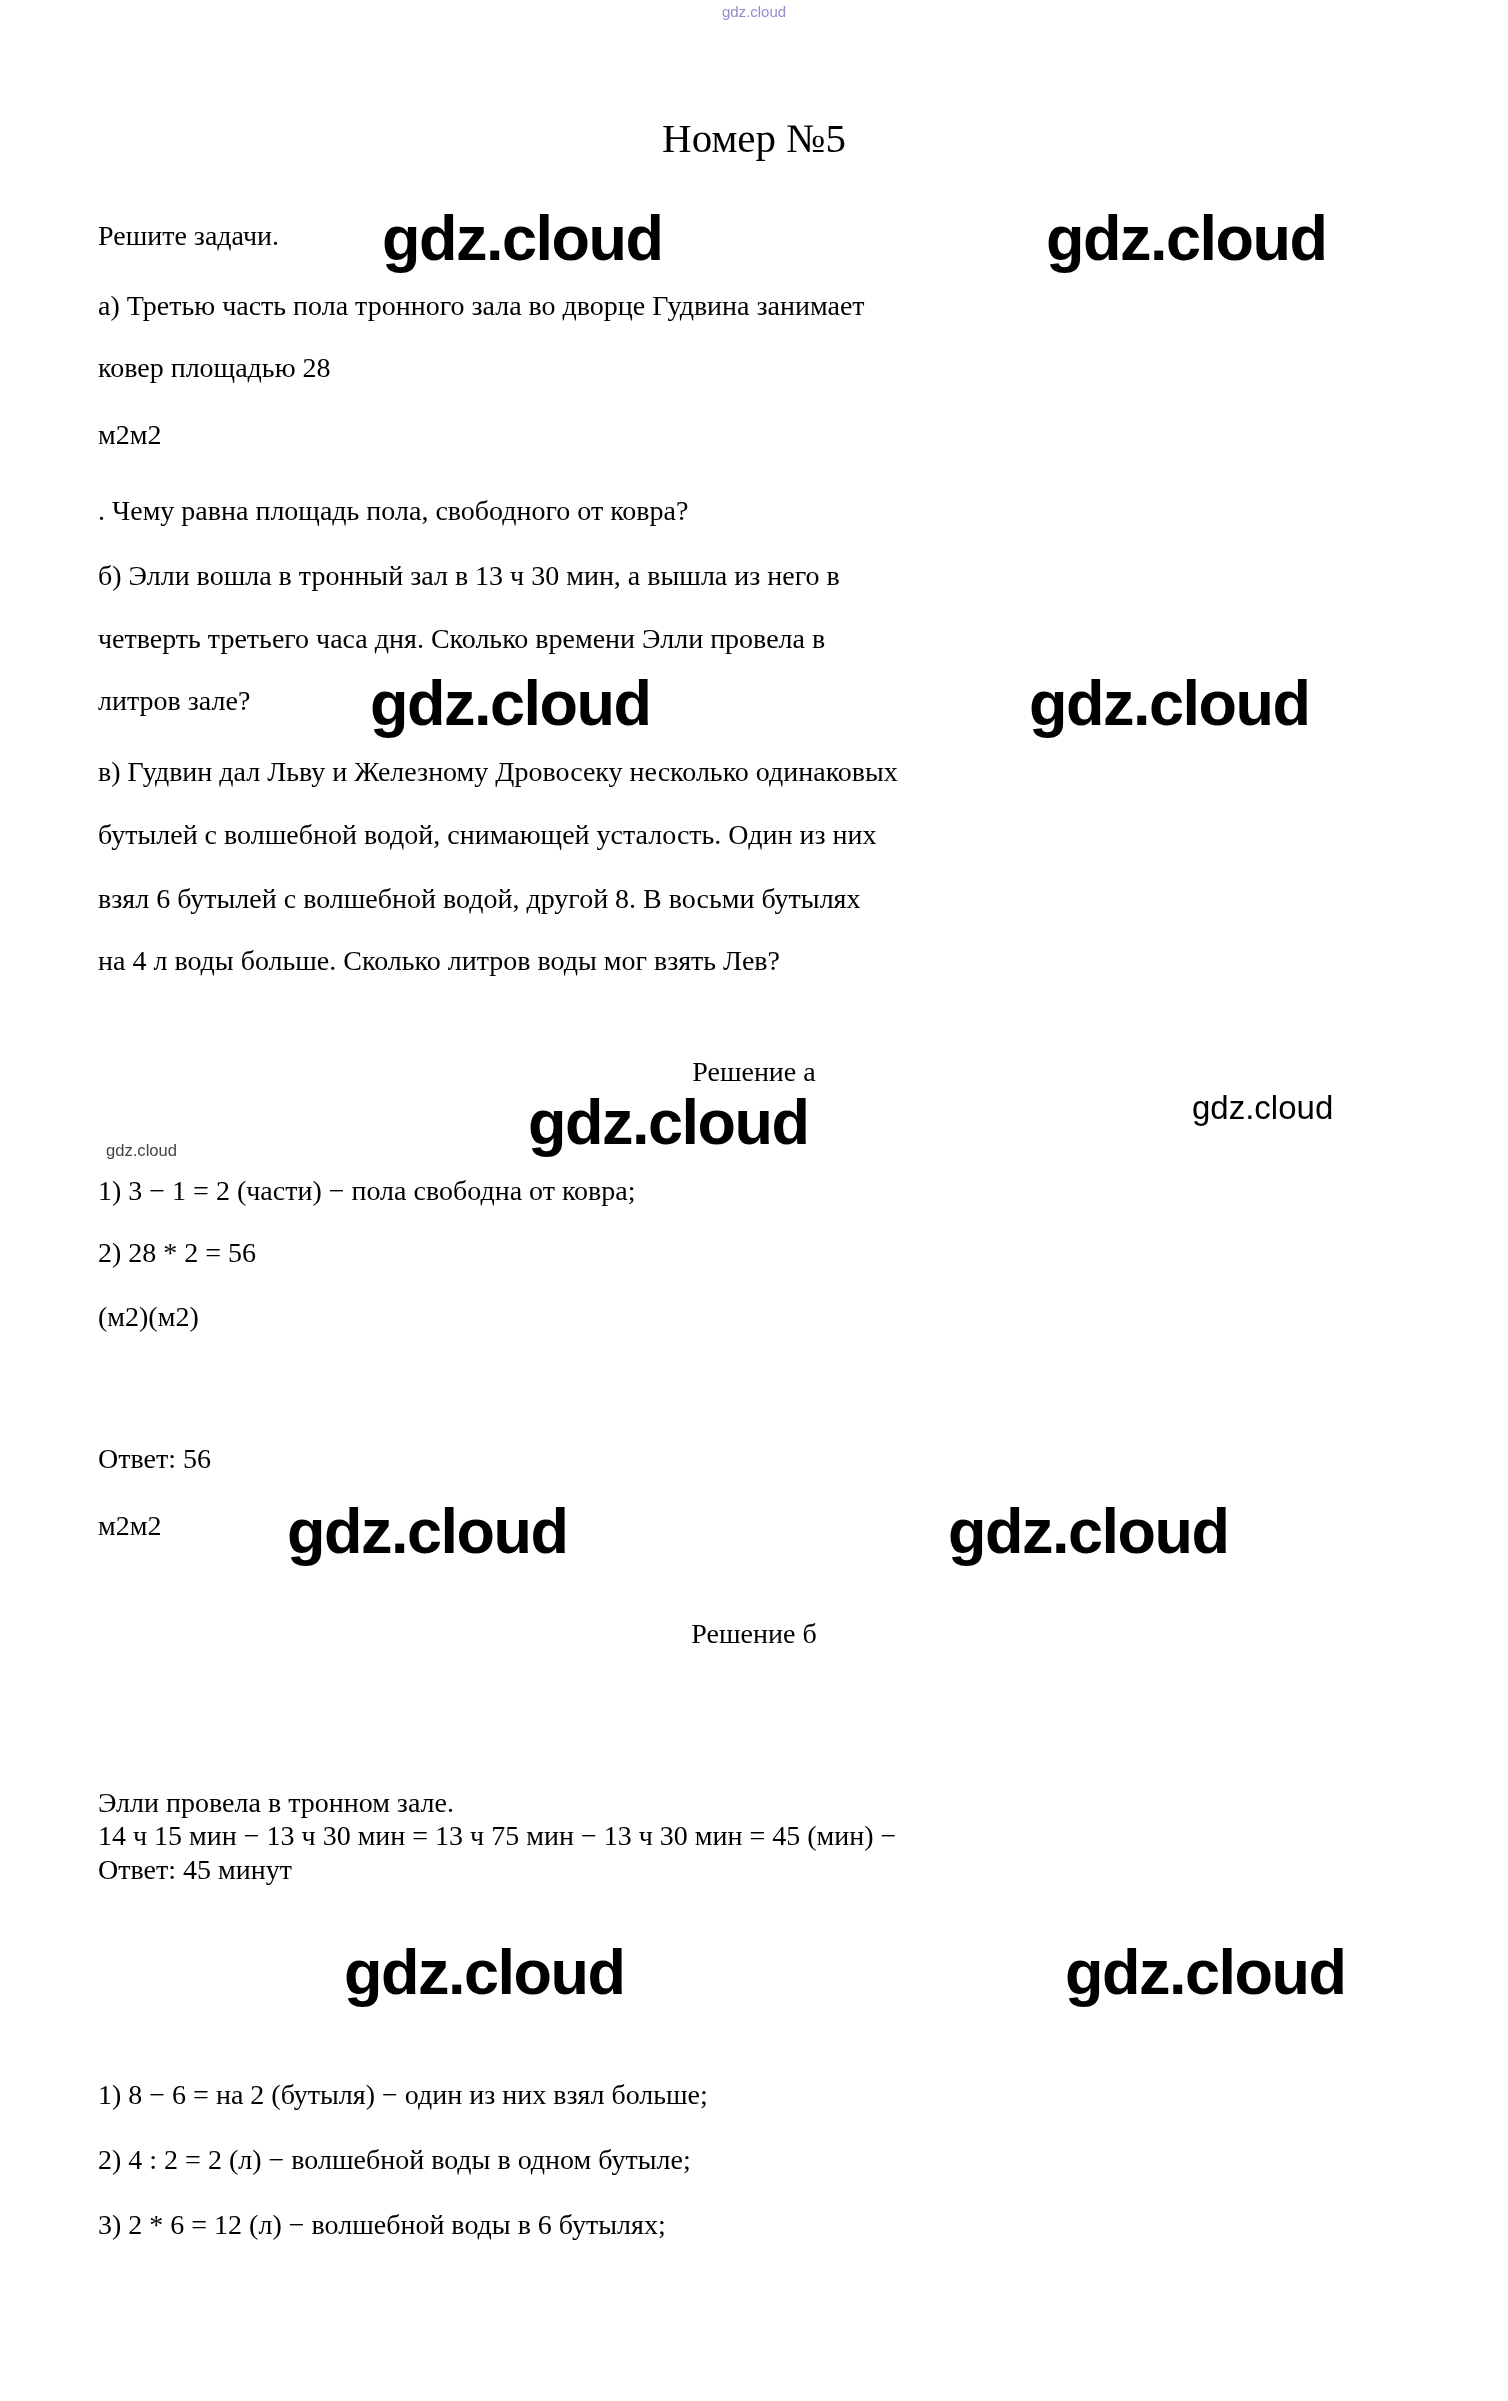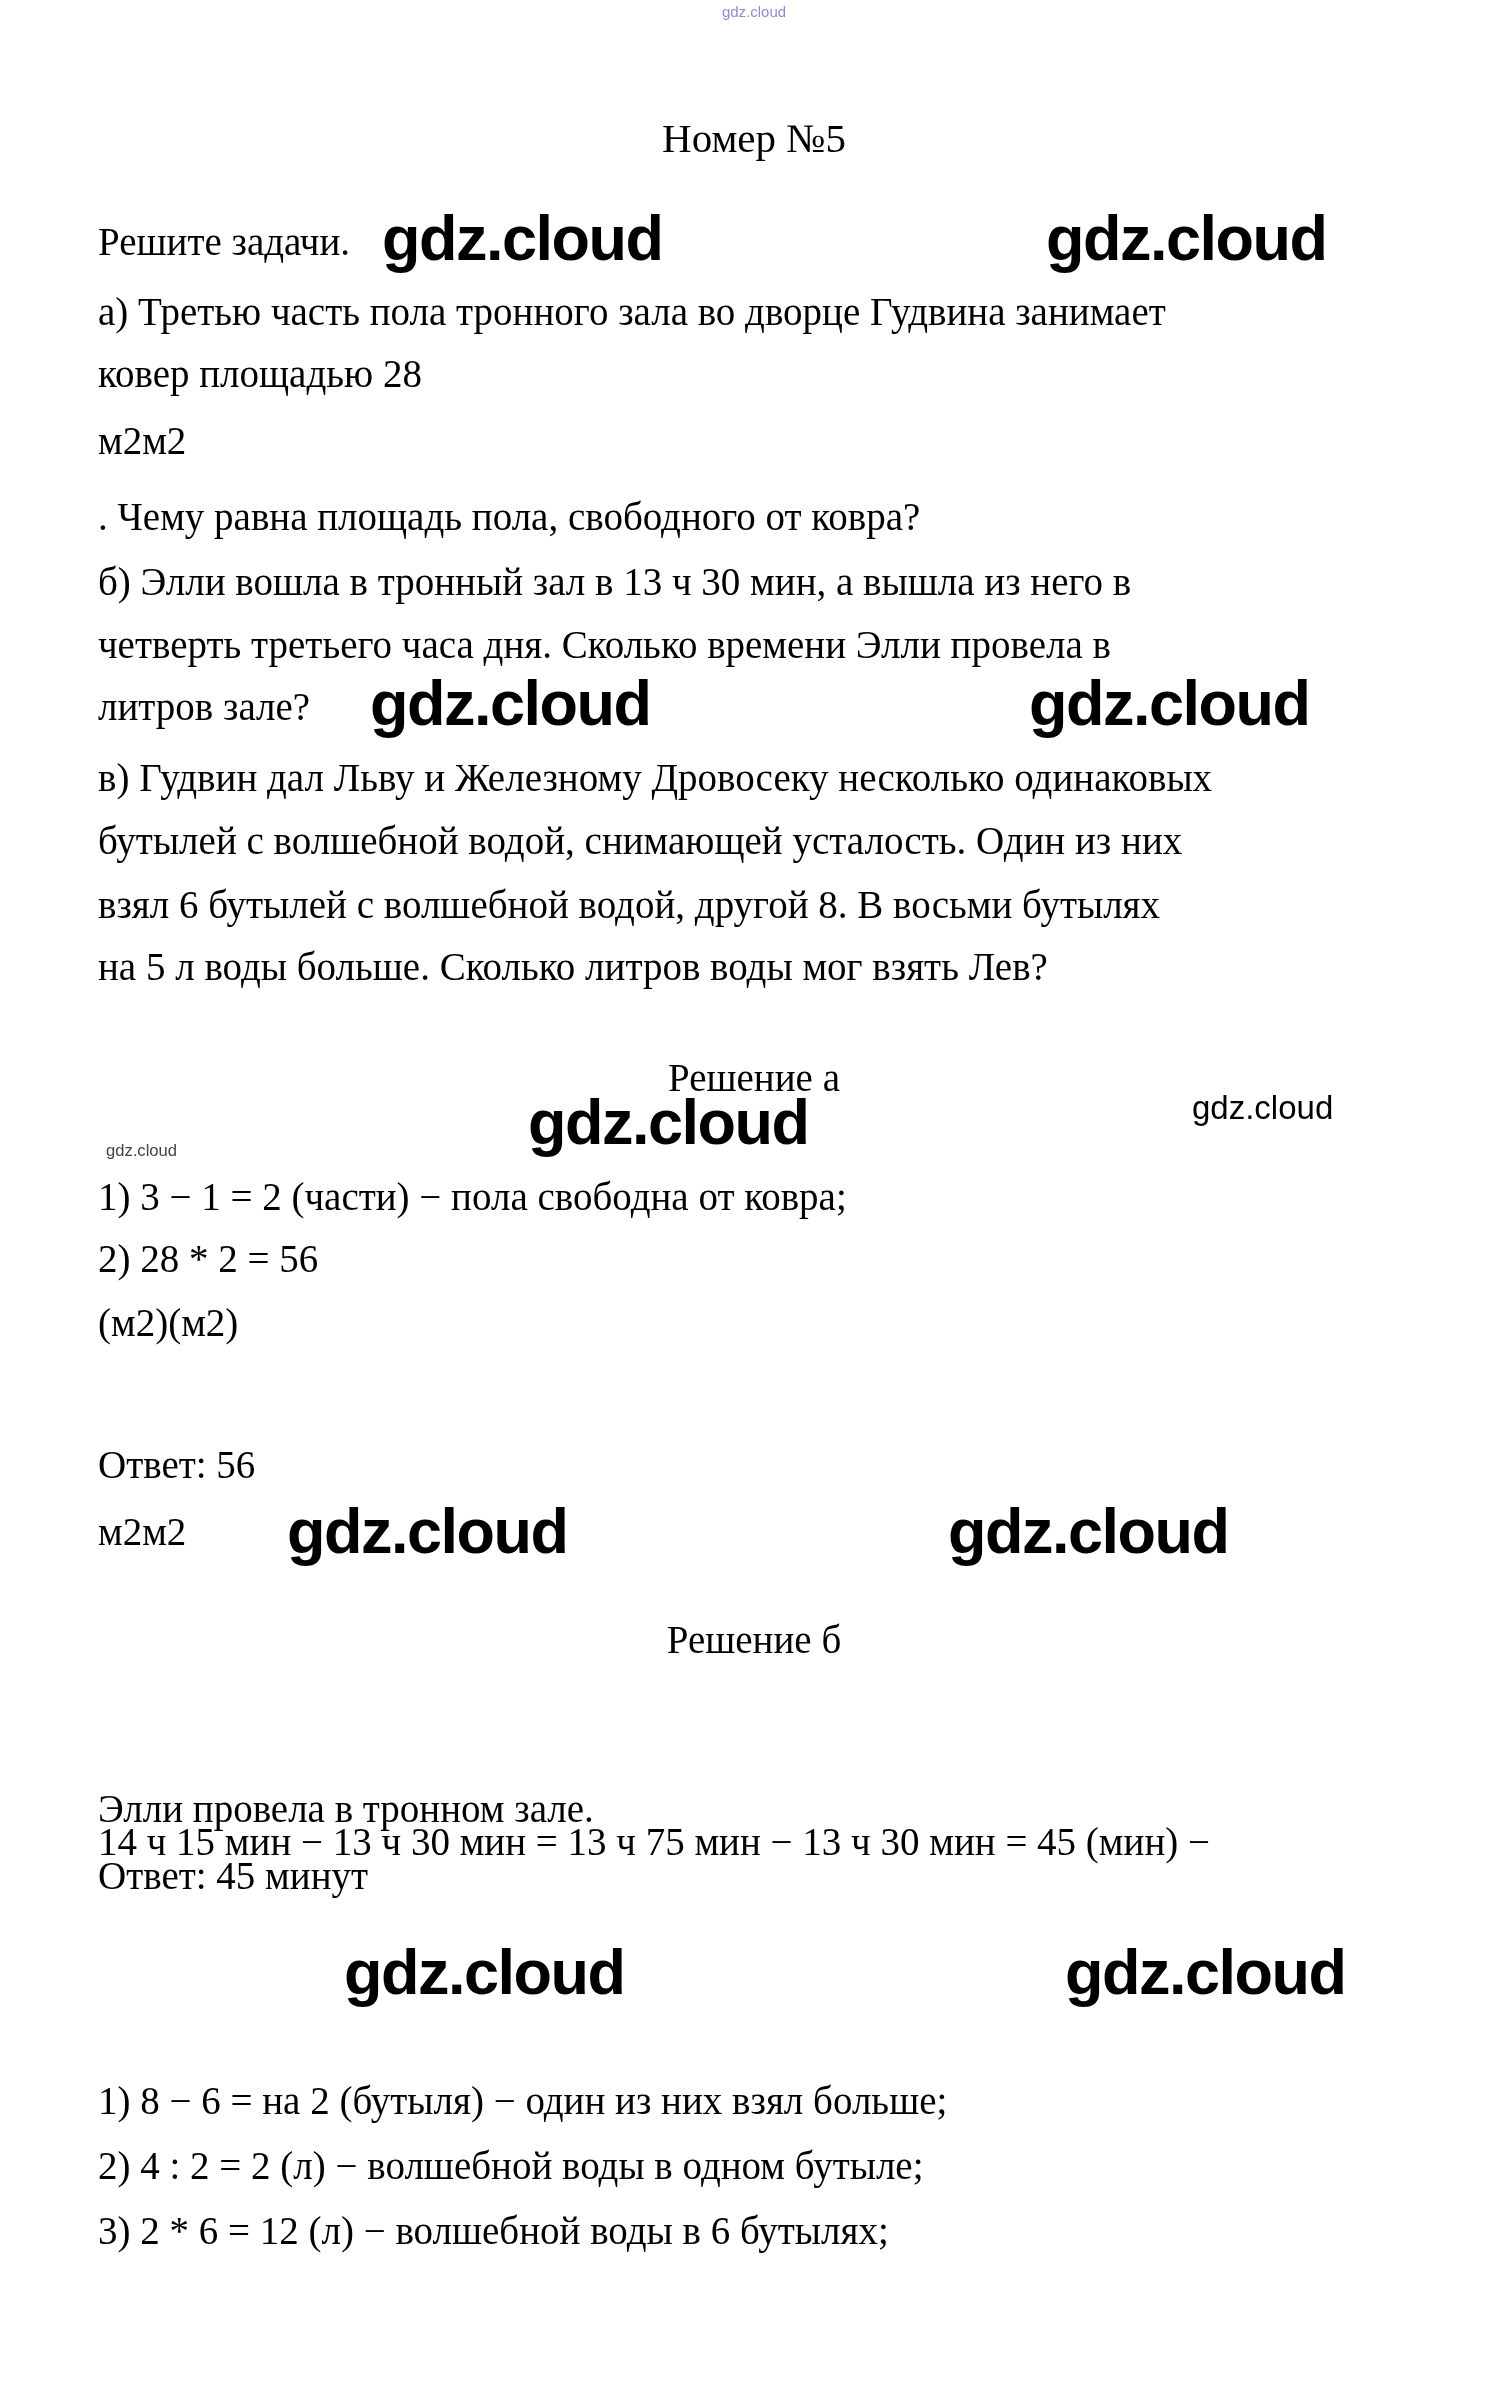--- a/index.html
+++ b/index.html
@@ -10,21 +10,21 @@
     height:2401px;
     margin:0 auto;
     background:#ffffff;
     overflow:hidden;
     font-family:"Liberation Serif", serif;
     color:#000000;
   }
   .ln {
     position:absolute;
     left:98px;
-    font-size:39px;
+    font-size:28px;
     line-height:1.15;
     white-space:nowrap;
   }
   .ctr {
     left:0;
     width:100%;
     text-align:center;
   }
   .title { font-size:41px; }
   .wm {
@@ -58,21 +58,21 @@
 
   <div class="ln" style="top:560px;">б) Элли вошла в тронный зал в 13 ч 30 мин, а вышла из него в</div>
   <div class="ln" style="top:623px;">четверть третьего часа дня. Сколько времени Элли провела в</div>
   <div class="ln" style="top:685px;">литров зале?</div>
   <div class="wm wm-xl" style="top:667px; left:370px;">gdz.cloud</div>
   <div class="wm wm-xl" style="top:667px; left:1029px;">gdz.cloud</div>
 
   <div class="ln" style="top:819px;">бутылей с волшебной водой, снимающей усталость. Один из них</div>
   <div class="ln" style="top:756px;">в) Гудвин дал Льву и Железному Дровосеку несколько одинаковых</div>
   <div class="ln" style="top:883px;">взял 6 бутылей с волшебной водой, другой 8. В восьми бутылях</div>
-  <div class="ln" style="top:945px;">на 5 л воды больше. Сколько литров воды мог взять Лев?</div>
+  <div class="ln" style="top:945px;">на 4 л воды больше. Сколько литров воды мог взять Лев?</div>
 
   <div class="ln ctr" style="top:1056px;">Решение а</div>
   <div class="wm wm-xl" style="top:1086px; left:528px;">gdz.cloud</div>
   <div class="wm wm-md" style="top:1089px; left:1192px;">gdz.cloud</div>
   <div class="wm wm-xs" style="top:1141px; left:106px;">gdz.cloud</div>
 
   <div class="ln" style="top:1175px;">1) 3 − 1 = 2 (части) − пола свободна от ковра;</div>
   <div class="ln" style="top:1237px;">2) 28 * 2 = 56</div>
   <div class="ln" style="top:1301px;">(м2)(м2)</div>
   <div class="ln" style="top:1443px;">Ответ: 56</div>

